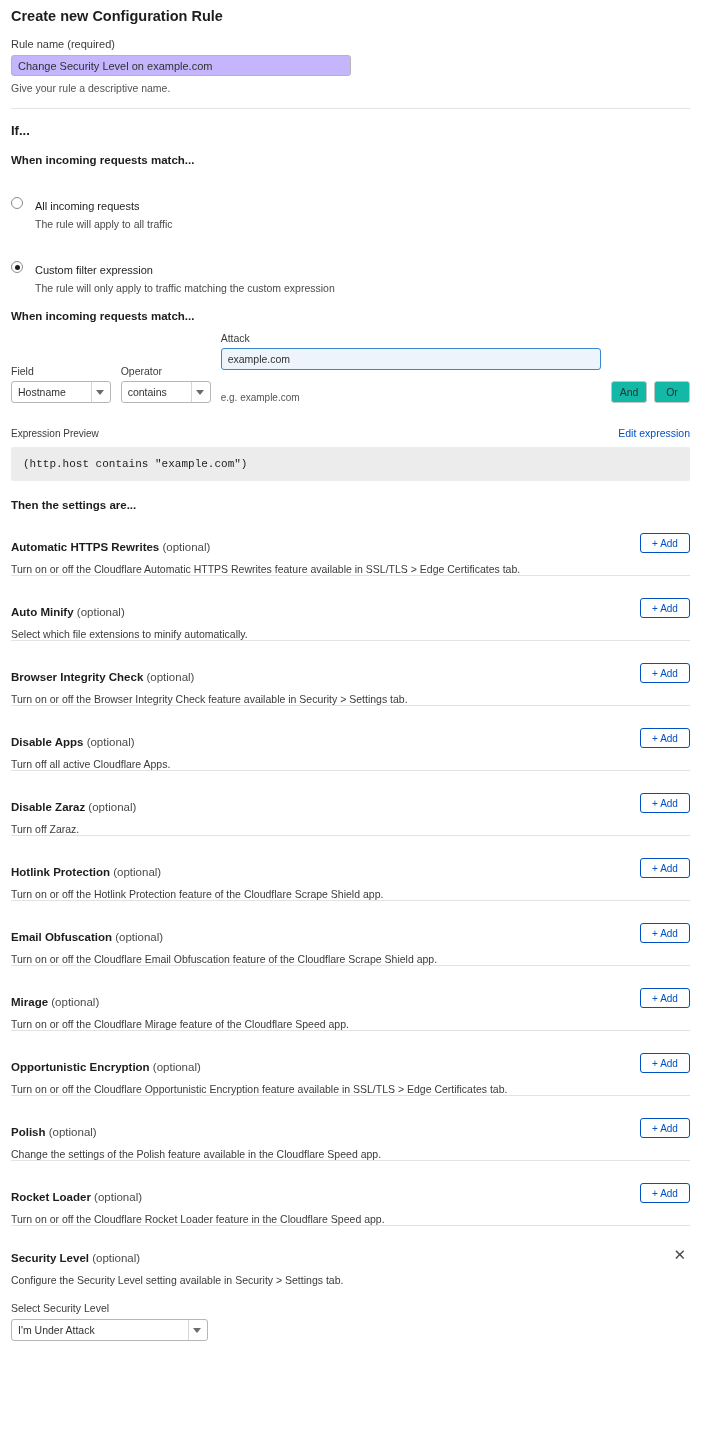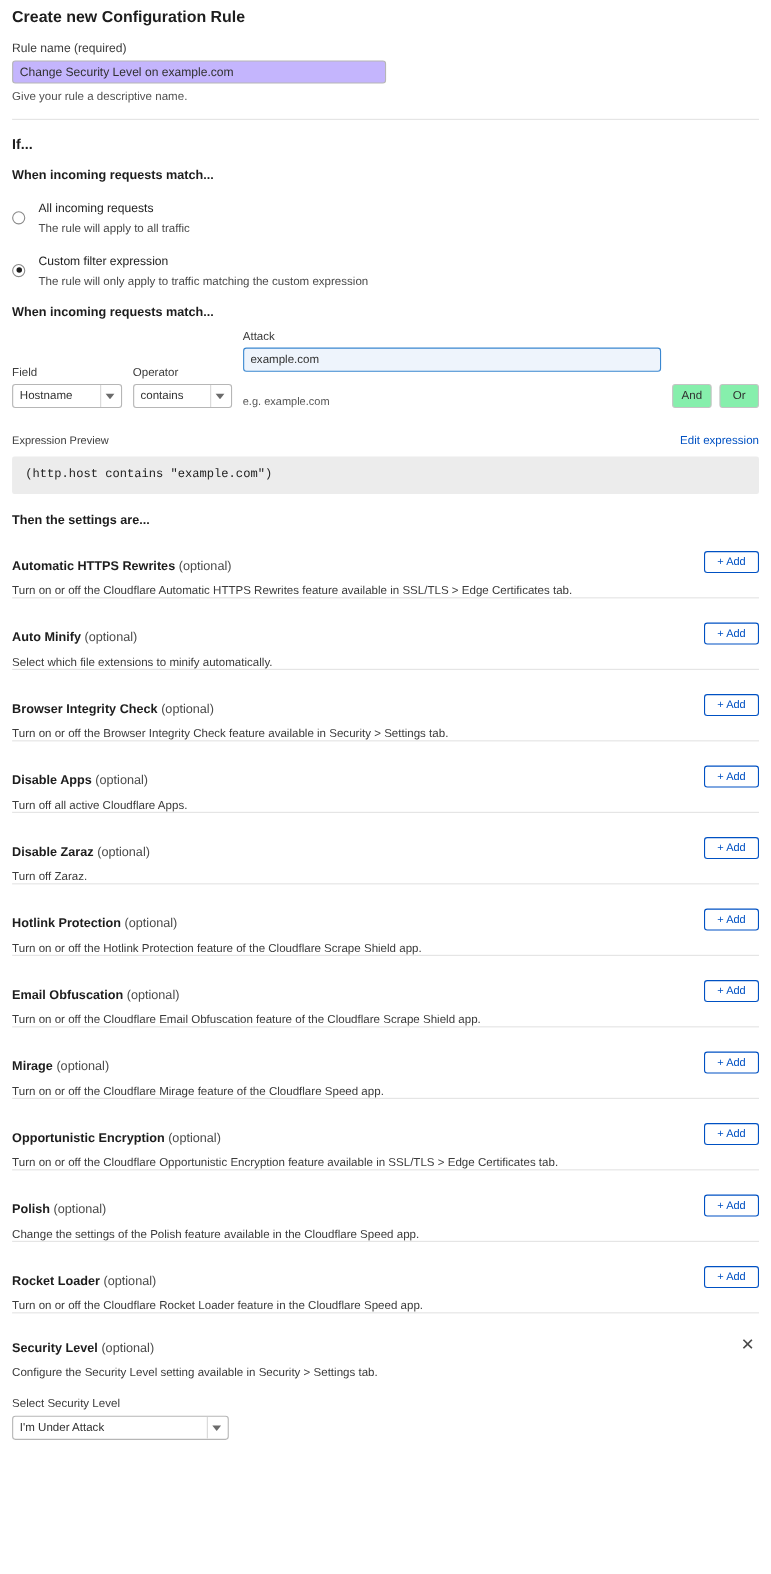--- a/index.html
+++ b/index.html
@@ -59,22 +59,22 @@
     margin: 14px 0 0 0;
   }
   .subsection-heading {
     font-size: 11.5px;
     font-weight: bold;
     color: #1d1d1d;
     margin: 16px 0 0 0;
   }
   .radio-row {
     display: flex;
-    align-items: center;
-    margin-top: 14px;
+    align-items: flex-start;
+    margin-top: 30px;
   }
   .radio {
     width: 12px;
     height: 12px;
     border-radius: 50%;
     border: 1px solid #8a8a8a;
     background: #fff;
     margin-right: 12px;
     margin-top: 1px;
     flex: 0 0 auto;
@@ -161,21 +161,21 @@
   .value-hint {
     font-size: 10px;
     color: #555;
     margin-top: 22px;
   }
   .logic-btn {
     width: 36px;
     height: 22px;
     border: 1px solid #c4c4c4;
     border-radius: 3px;
-    background: #86efac;
+    background: #14b8a6;
     font-size: 10.5px;
     color: #313131;
     cursor: pointer;
     font-family: "Liberation Sans", sans-serif;
     margin-top: 15px;
   }
   .logic-btns {
     display: flex;
     gap: 7px;
   }

